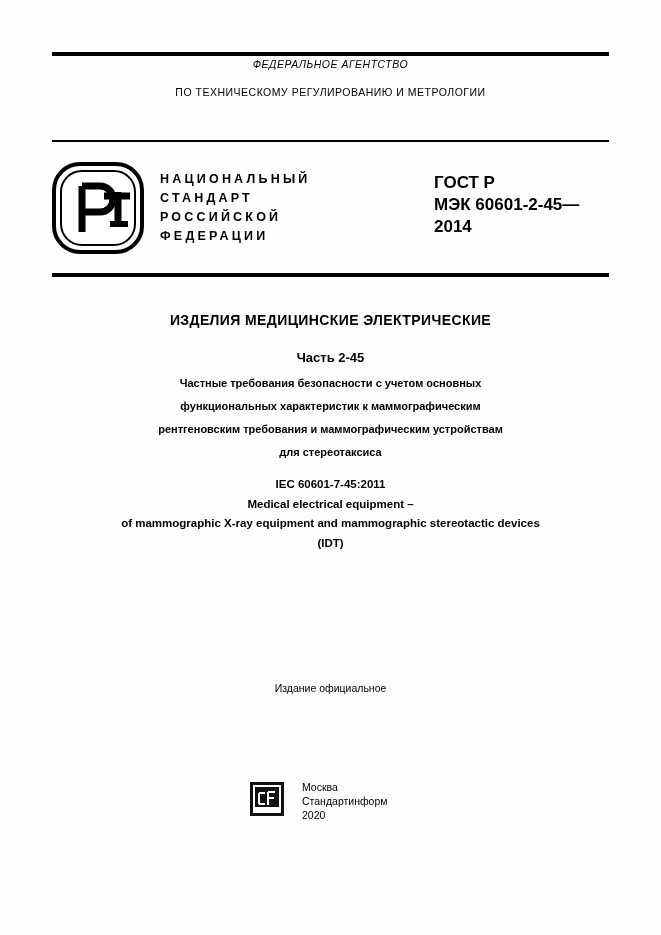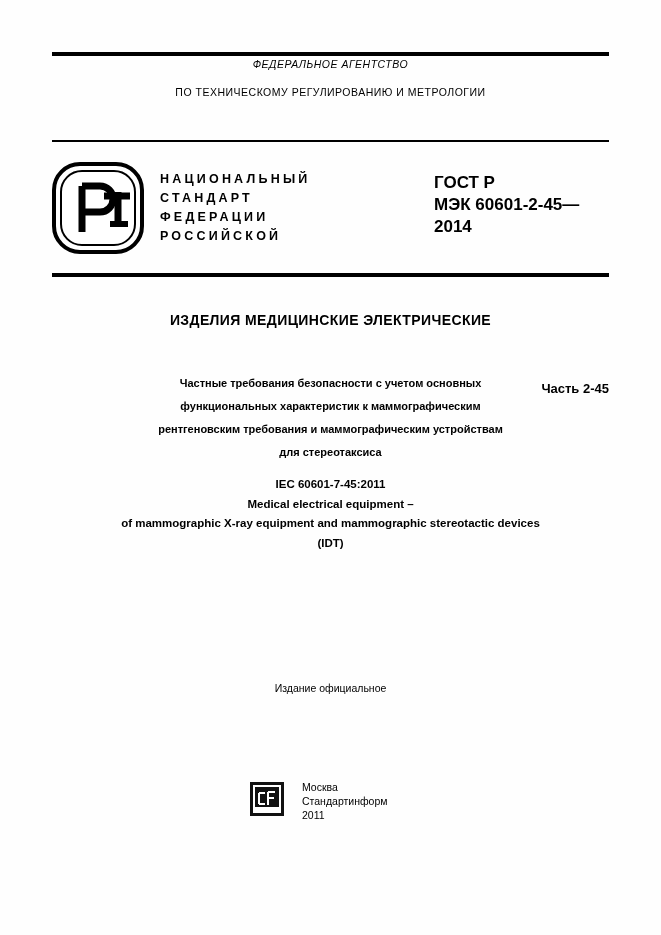--- a/index.html
+++ b/index.html
@@ -103,24 +103,23 @@
     text-align: center;
     font-size: 14px;
     font-weight: bold;
     letter-spacing: 0.4px;
   }
   .part-line {
     position: absolute;
     left: 52px;
     top: 350px;
     width: 557px;
-    text-align: right;
+    text-align: center;
     font-size: 13px;
     font-weight: bold;
-    margin-top: 31px;
   }
   .subtitle {
     position: absolute;
     left: 52px;
     top: 372px;
     width: 557px;
     text-align: center;
     font-size: 11px;
     font-weight: bold;
     line-height: 23px;
@@ -197,22 +196,22 @@
         <path d="M30 24 L48 24 A13 13 0 0 1 48 50 L30 50" stroke="#000000" stroke-width="7" fill="none"></path>
         <path d="M52 34 L78 34" stroke="#000000" stroke-width="7" fill="none"></path>
         <path d="M66 30 L66 64" stroke="#000000" stroke-width="7" fill="none"></path>
         <path d="M58 62 L76 62" stroke="#000000" stroke-width="6" fill="none"></path>
       </svg>
     </div>
 
     <div class="std-words">
       <div>НАЦИОНАЛЬНЫЙ</div>
       <div>СТАНДАРТ</div>
+      <div>РОССИЙСКОЙ</div>
       <div>ФЕДЕРАЦИИ</div>
-      <div>РОССИЙСКОЙ</div>
     </div>
 
     <div class="gost-code">
       <div>ГОСТ Р</div>
       <div>МЭК 60601-2-45—</div>
       <div>2014</div>
     </div>
 
   </div>
 
@@ -245,17 +244,17 @@
         <rect x="3" y="3" width="28" height="28" fill="#ffffff"></rect>
         <rect x="5" y="5" width="24" height="24" fill="#111111"></rect>
         <path d="M9 11 L15 11 M9 11 L9 22 M9 22 L15 22" stroke="#ffffff" stroke-width="2" fill="none"></path>
         <path d="M18 10 L18 23 M18 10 L25 10 M18 16 L24 16" stroke="#ffffff" stroke-width="2" fill="none"></path>
         <rect x="5" y="25" width="24" height="4" fill="#ffffff"></rect>
       </svg>
     </div>
     <div class="pub-text">
       <div>Москва</div>
       <div>Стандартинформ</div>
-      <div>2011</div>
+      <div>2020</div>
     </div>
   </div>
 
 </div>
 
 </body></html>

